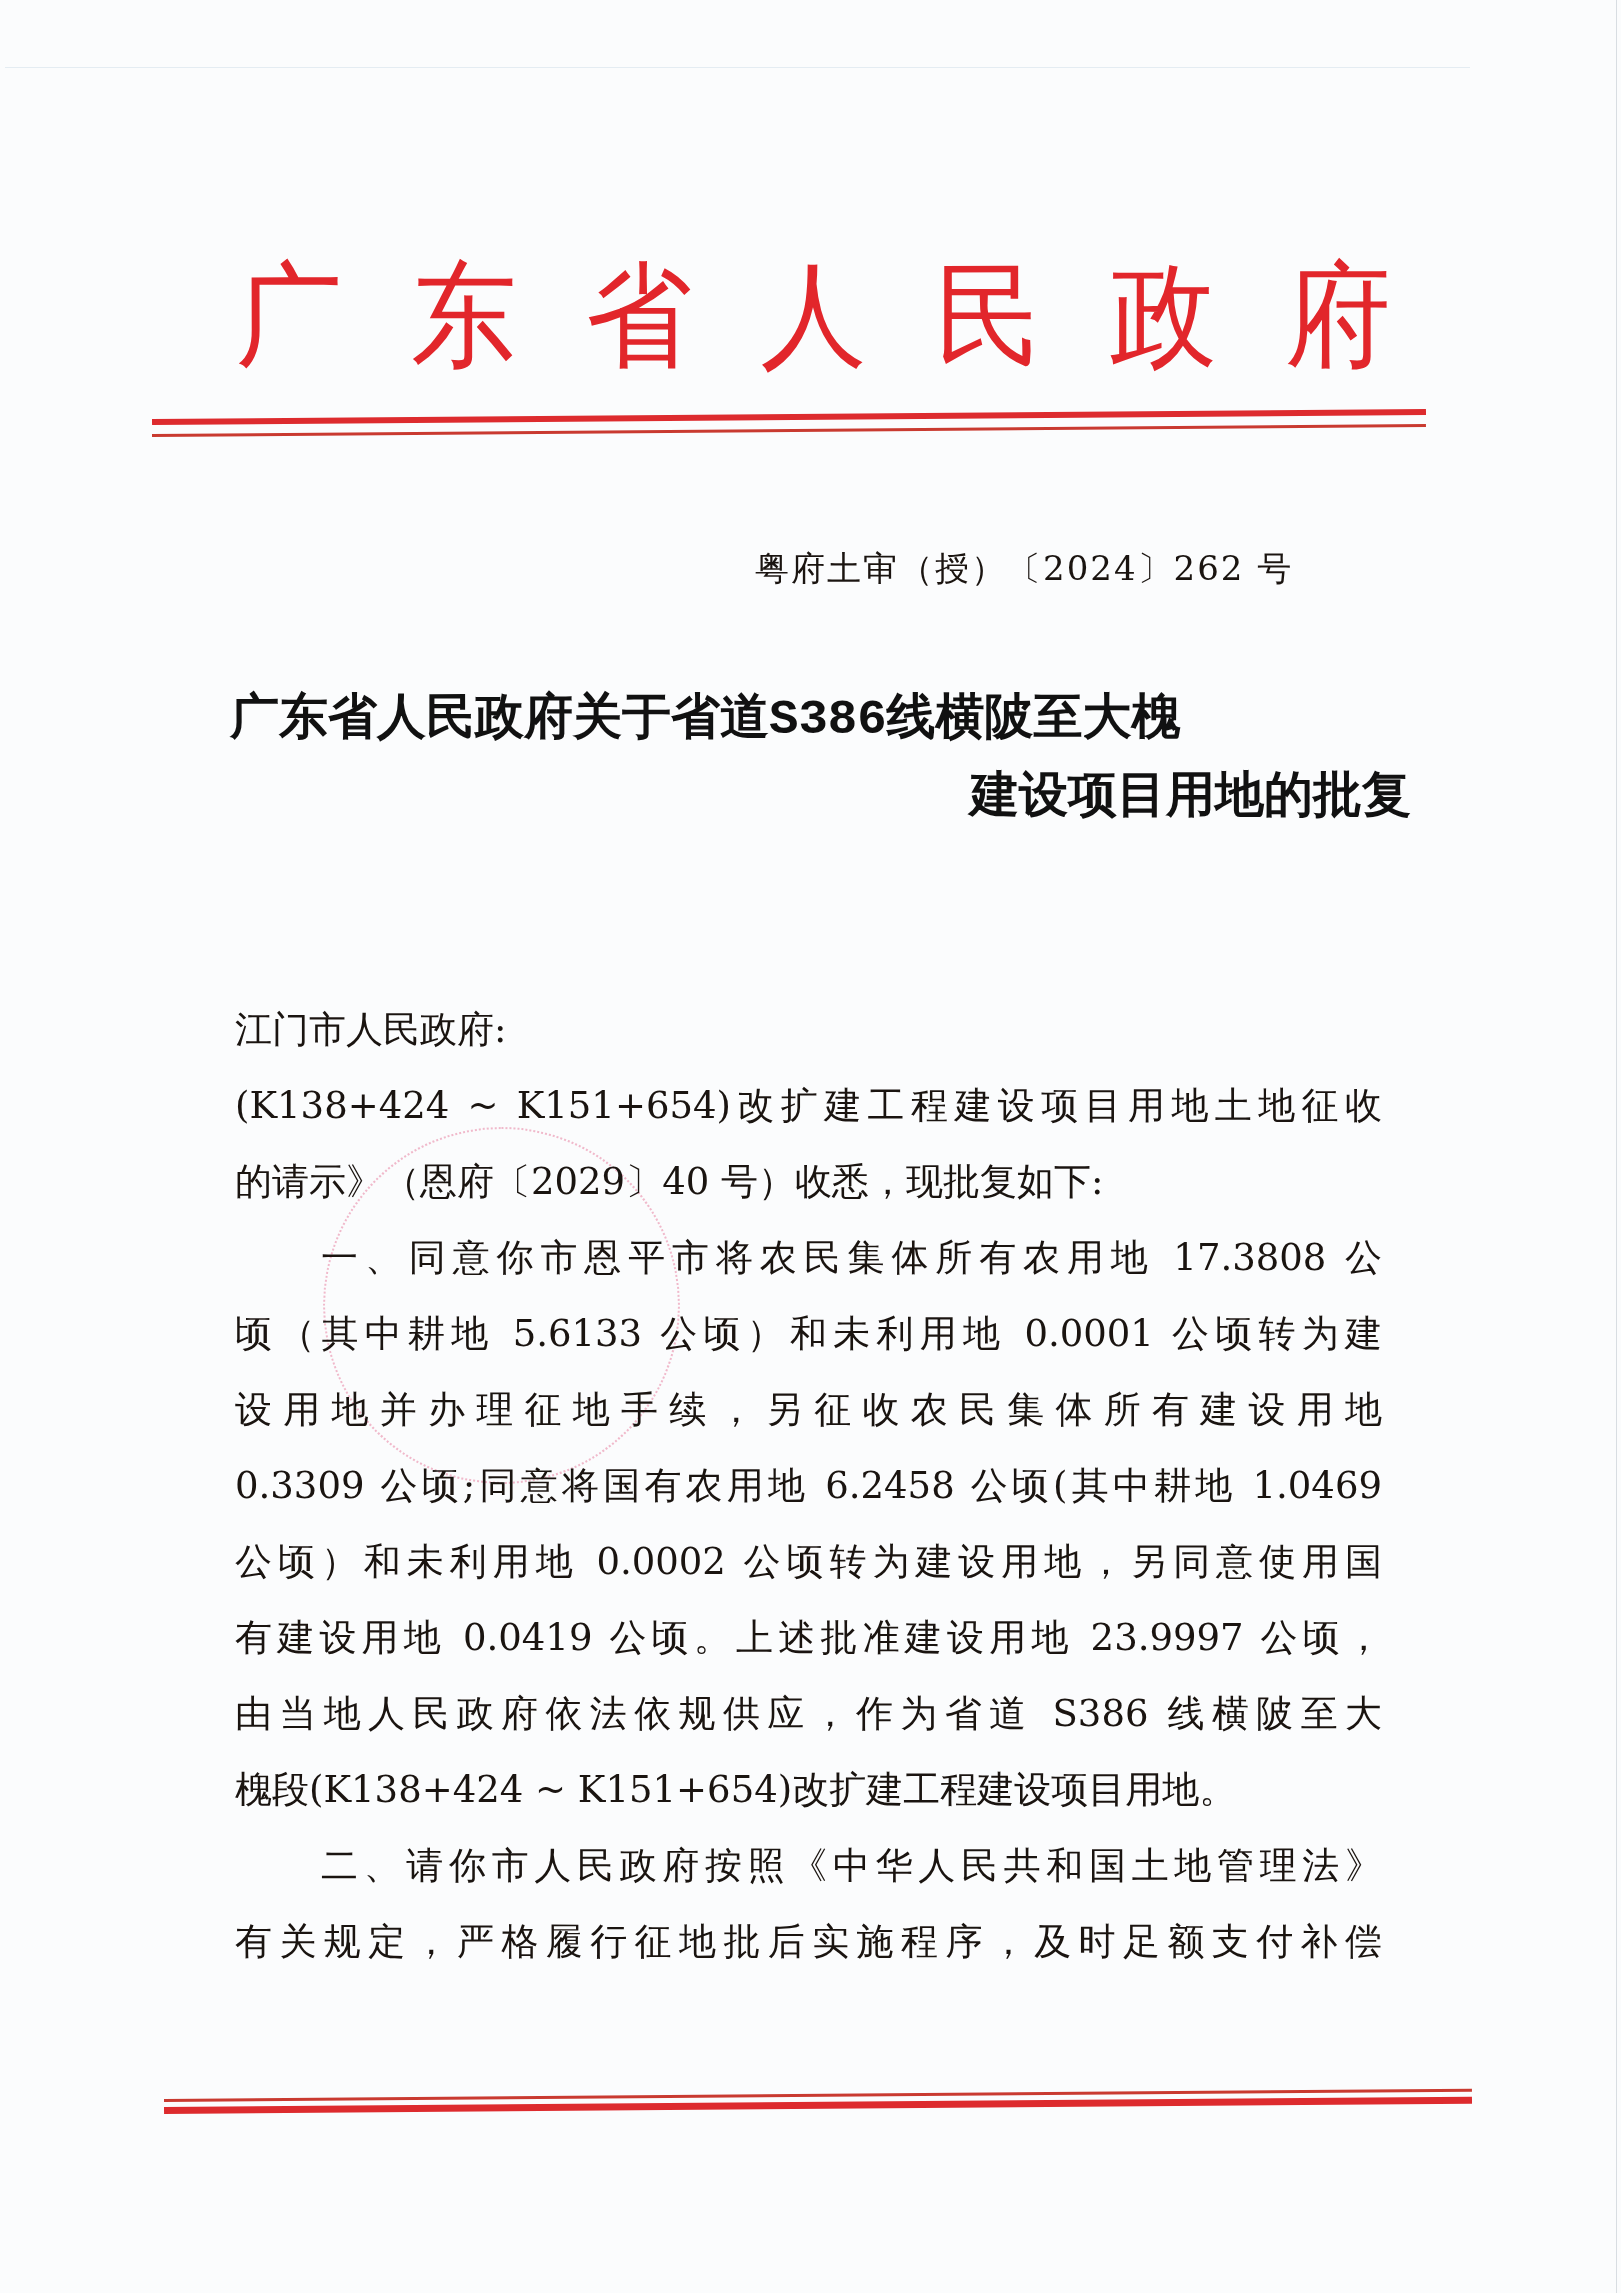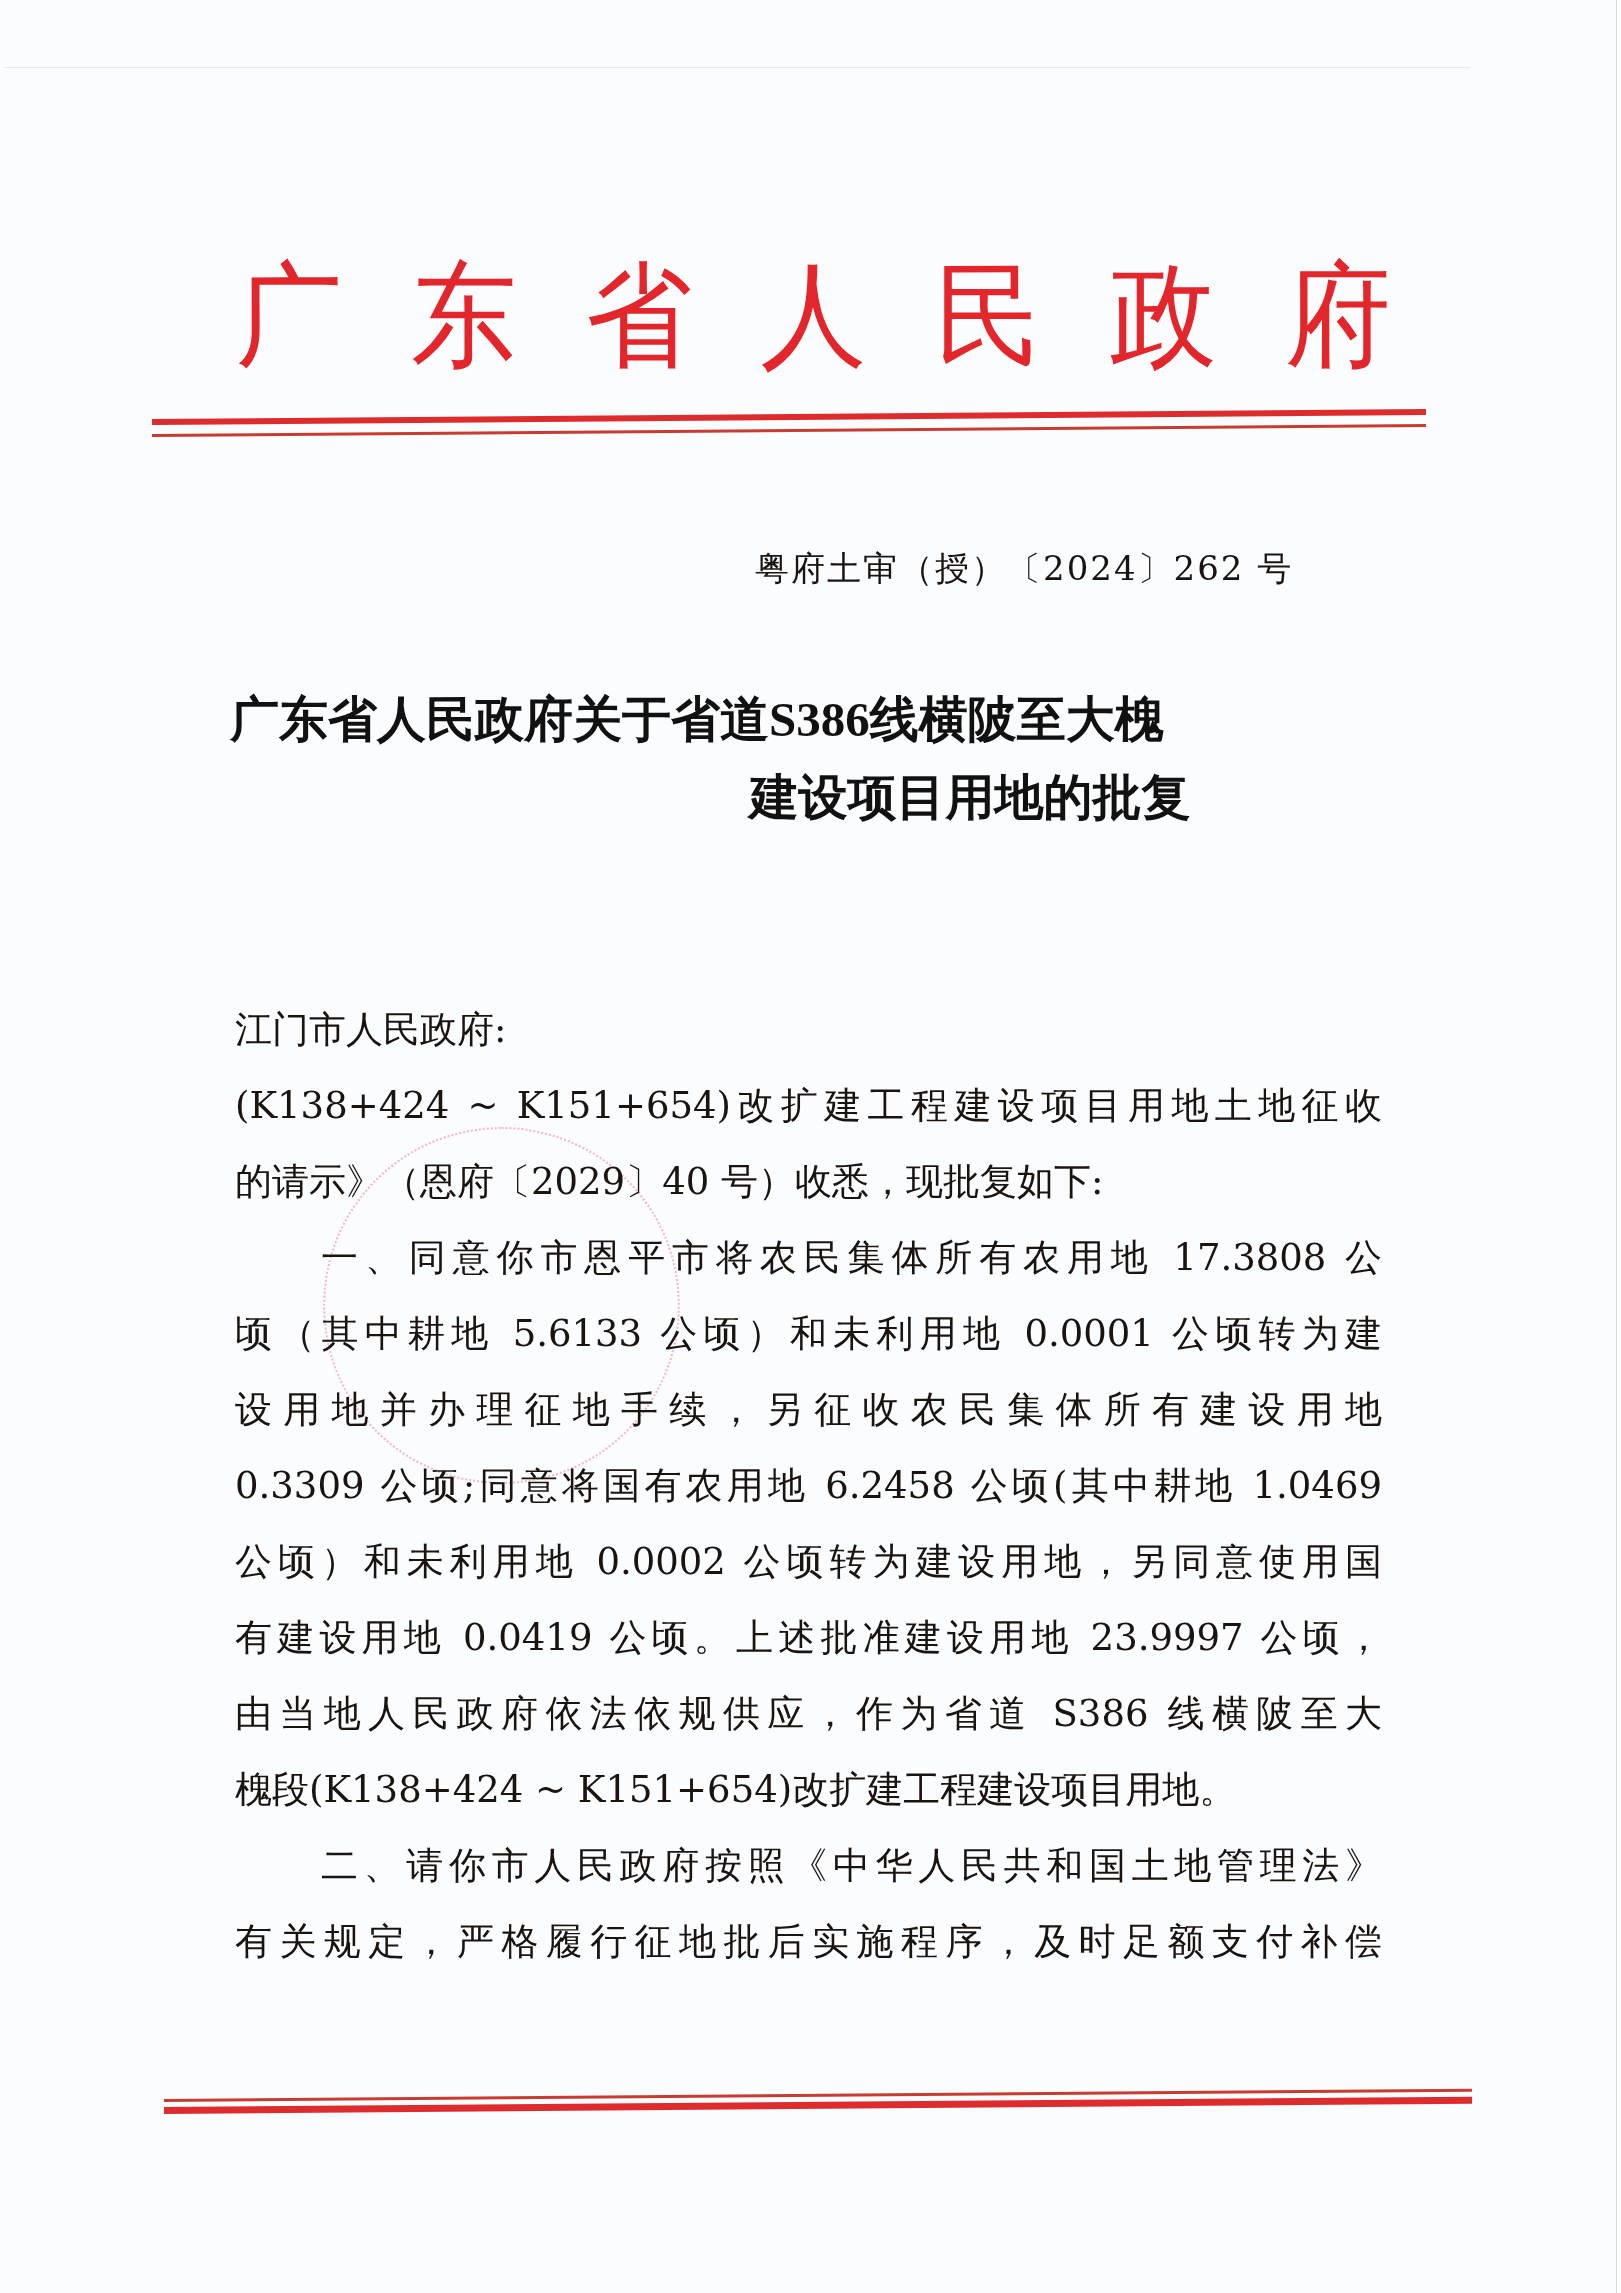--- a/index.html
+++ b/index.html
@@ -31,29 +31,29 @@
 
     .doc-number {
       position: absolute; left: 755px; top: 544px;
       font-size: 34px; line-height: 49px; letter-spacing: 2px;
       color: #1a1410;
     }
 
     .title {
       position: absolute; left: 196px; width: 1215px; top: 681px;
       text-align: center;
-      font-family: Liberation Serif, serif;
+      font-family: Liberation Mono, monospace;
       font-weight: bold;
       font-size: 49px; line-height: 78px;
       color: #111;
     }
     .title div { white-space: nowrap; }
     .title .l1 { text-align: left; padding-left: 34px; }
     .title .l2 { text-align: left; padding-left: 118px; }
-    .title .l3 { text-align: center; padding-left: 333px; }
+    .title .l3 { text-align: right; padding-left: 333px; }
 
     .body {
       position: absolute; left: 235px; top: 992px; width: 1147px;
       font-size: 37px; line-height: 76px;
       color: #1a1410;
     }
     .line { white-space: nowrap; display: block; text-align: justify; text-align-last: justify; height: 76px; }
     .line.last { text-align-last: left; }
     .line.indent { padding-left: 86px; }
 

